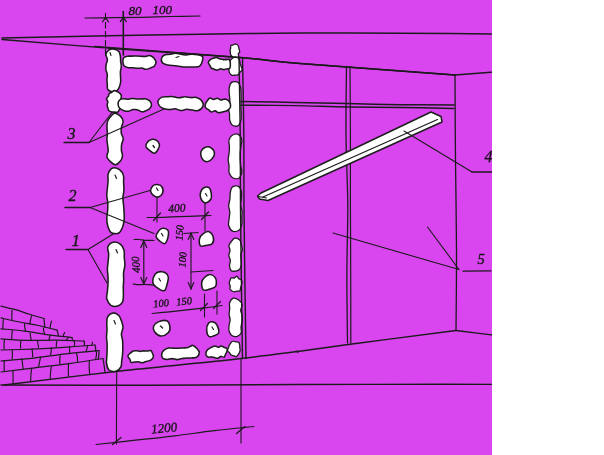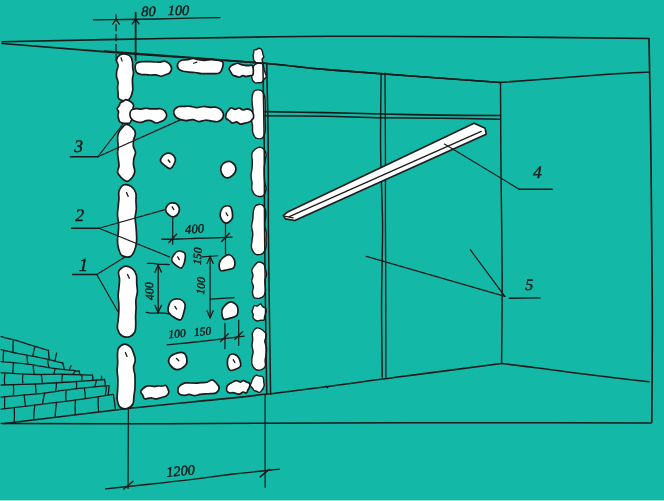--- a/index.html
+++ b/index.html
@@ -1,16 +1,16 @@
 <!DOCTYPE html>
 <html><head>
 <meta charset="utf-8">
 <style>
 html,body{margin:0;padding:0;background:#fff;}
-#fig{width:604px;height:455px;position:relative;background:#14b8a6;overflow:hidden;}
+#fig{width:492px;height:455px;position:relative;background:#d946ef;overflow:hidden;}
 text{user-select:none;}
 </style>
 </head>
 <body>
 
 <div id="fig">
 <svg width="604" height="455" viewBox="0 0 604 455">
 
 <g>
         <path d="M2.0,38.0C26.7,37.5 100.3,35.8 150.0,35.0C199.7,34.2 250.0,33.2 300.0,33.0C350.0,32.8 401.7,33.2 450.0,33.5C498.3,33.8 566.7,34.8 590.0,35.0" fill="none" stroke="#1b1b1b" stroke-width="1.5" stroke-linecap="round"></path>

